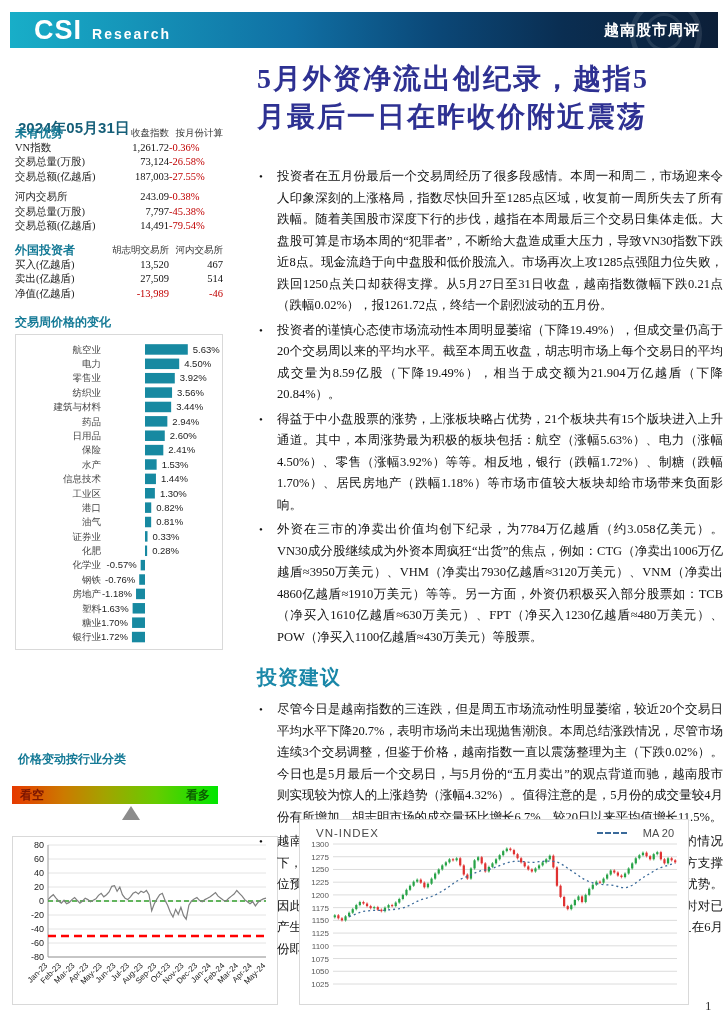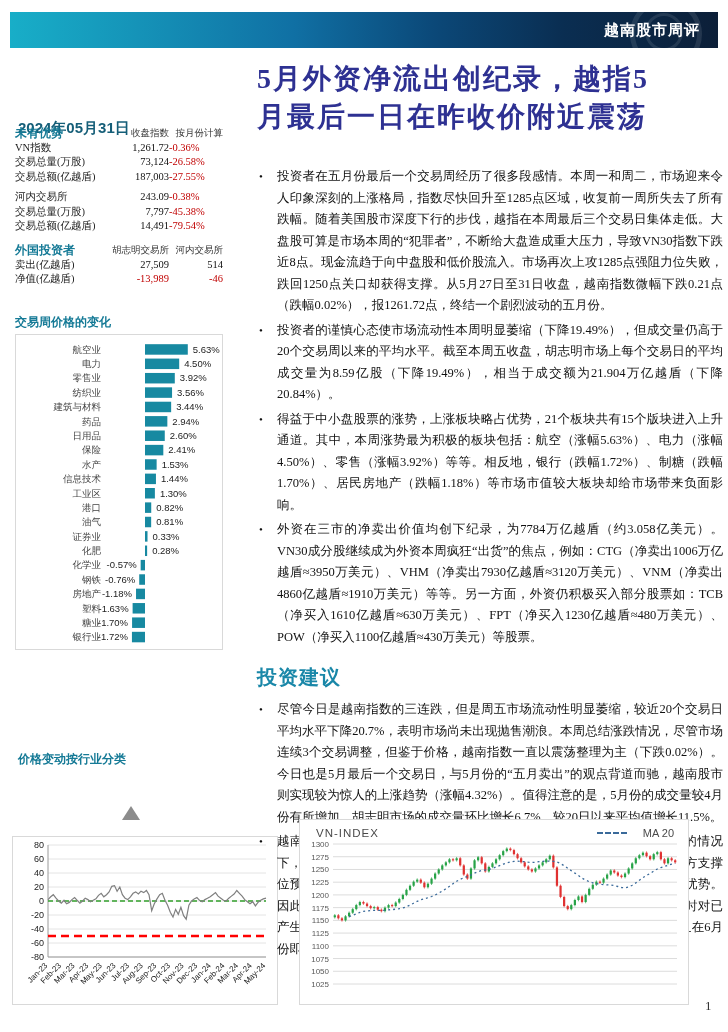--- a/index.html
+++ b/index.html
@@ -66,20 +66,24 @@
   .bullets .btxt{flex:1;font-size:12.5px;line-height:21.5px;text-align:justify;color:#111;}
   .pagenum{position:absolute;left:705px;top:998px;font-size:13px;color:#333;}
   svg text{font-family:"Liberation Sans",sans-serif;}
 </style>
 </head>
 <body>
 
 <div class="page">
 
   <div class="banner">
+    <div class="logo">
+      <span class="csi">CSI</span>
+      <span class="research">Research</span>
+    </div>
     <div class="watermark"></div>
     <div class="banner-title">越南股市周评</div>
   </div>
 
   <div class="date">2024年05月31日</div>
   <div class="doc-title">
     <span>5月外资净流出创纪录，越指5</span>
     <span>月最后一日在昨收价附近震荡</span>
   </div>
 
@@ -120,20 +124,25 @@
         <span class="chg">-79.54%</span>
       </div>
   </div>
 
   <div class="tbl" style="top:243px;">
     <div class="trow head">
       <span class="sec">外国投资者</span>
       <span class="col">胡志明交易所</span>
       <span class="col">河内交易所</span>
     </div>
+    <div class="trow">
+        <span class="lbl">买入(亿越盾)</span>
+        <span class="val">13,520</span>
+        <span class="val">467</span>
+      </div>
     <div class="trow">
         <span class="lbl">卖出(亿越盾)</span>
         <span class="val">27,509</span>
         <span class="val">514</span>
       </div>
     <div class="trow">
         <span class="lbl">净值(亿越盾)</span>
         <span class="val neg">-13,989</span>
         <span class="val neg">-46</span>
       </div>
@@ -202,20 +211,24 @@
         <text x="84" y="289.92857142857144" text-anchor="end" font-size="9.5" fill="#444">糖业</text>
         <rect x="115.08" y="281.42857142857144" width="12.92" height="10.5" fill="#1789a1"></rect>
         <text x="111.08" y="289.92857142857144" text-anchor="end" font-size="9.5" fill="#222">-1.70%</text>
         <text x="84" y="304.30952380952385" text-anchor="end" font-size="9.5" fill="#444">银行业</text>
         <rect x="114.928" y="295.80952380952385" width="13.072" height="10.5" fill="#1789a1"></rect>
         <text x="110.928" y="304.30952380952385" text-anchor="end" font-size="9.5" fill="#222">-1.72%</text>
       </svg>
     </div>
 
   <div class="sec-title" style="top:751px;left:18px;">价格变动按行业分类</div>
+  <div class="grad-bar">
+    <span class="bear">看空</span>
+    <span class="bull">看多</span>
+  </div>
   <div class="pointer"></div>
 
   <div class="chart-box" id="sentiment-box">
       <svg width="260" height="163" style="display:block;margin:1px;">
         <line x1="34" y1="119" x2="252" y2="119" stroke="#e4e4e4" stroke-width="1"></line>
         <text x="30" y="122" text-anchor="end" font-size="9" fill="#222">-80</text>
         <line x1="34" y1="105" x2="252" y2="105" stroke="#e4e4e4" stroke-width="1"></line>
         <text x="30" y="108" text-anchor="end" font-size="9" fill="#222">-60</text>
         <line x1="34" y1="91" x2="252" y2="91" stroke="#e4e4e4" stroke-width="1"></line>
         <text x="30" y="94" text-anchor="end" font-size="9" fill="#222">-40</text>

